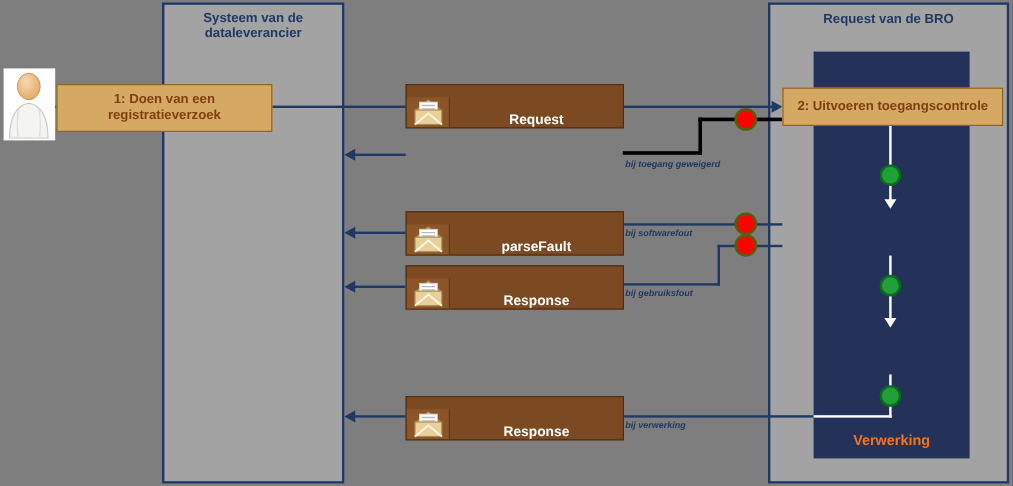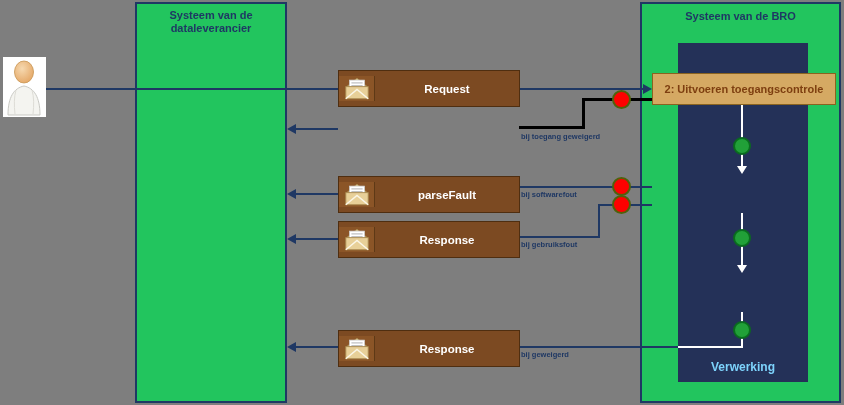--- a/index.html
+++ b/index.html
@@ -2,56 +2,56 @@
 <html><head>
 <meta charset="utf-8">
 <style>
   html,body{margin:0;padding:0;background:#555;}
   .canvas{
     position:relative;width:844px;height:405px;overflow:hidden;
     background:#7e7e7e;
     font-family:"Liberation Sans","DejaVu Sans",sans-serif;
   }
   .canvas *{position:absolute;box-sizing:border-box;}
-  .lane{background:#22c55e;border:2px solid #1f3864;}
+  .lane{background:#a3a3a3;border:2px solid #1f3864;}
   .lane-title{color:#1f3864;font-weight:bold;font-size:11px;line-height:13px;text-align:center;}
   .activity{background:#243158;}
-  .activity-label{color:#7dd3fc;font-weight:bold;font-size:12px;text-align:center;width:100%;bottom:8px;left:0;}
+  .activity-label{color:#f97316;font-weight:bold;font-size:12px;text-align:center;width:100%;bottom:8px;left:0;}
   .step{
     background:#d5a963;border:1px solid #8a6320;color:#7e3f10;
     font-weight:bold;font-size:11px;display:flex;align-items:center;justify-content:center;
     text-align:center;line-height:13px;padding:0 4px;
   }
   .msg{
-    background:#7c4a22;border:1px solid #4f2e10;display:flex;align-items:center;
+    background:#7c4a22;border:1px solid #4f2e10;display:flex;align-items:flex-end;
   }
   .msg-icon-cell{position:relative;width:36px;background:#8b5527;border-right:1px solid #5e3916;flex:0 0 36px;display:flex;align-items:center;justify-content:center;}
   .msg-icon-cell svg{position:static;}
   .msg-label{position:relative;flex:1;display:flex;align-items:center;justify-content:center;color:#ffffff;font-weight:bold;font-size:11.5px;}
   .line{background:#1f3864;}
   .line-black{background:#000000;}
   .line-white{background:#ffffff;}
   .arrow-left{width:0;height:0;border-top:5px solid transparent;border-bottom:5px solid transparent;border-right:9px solid #1f3864;}
   .arrow-right{width:0;height:0;border-top:5px solid transparent;border-bottom:5px solid transparent;border-left:9px solid #1f3864;}
   .arrow-down-white{width:0;height:0;border-left:5px solid transparent;border-right:5px solid transparent;border-top:8px solid #ffffff;}
   .dot-green{width:18px;height:18px;border-radius:50%;background:#21a038;border:2px solid #0a6b1f;}
   .dot-red{width:19px;height:19px;border-radius:50%;background:#fe0100;border:2px solid #51610b;}
-  .cond{color:#1f3864;font-weight:bold;font-size:7.5px;white-space:nowrap;}
+  .cond{color:#1f3864;font-weight:bold;font-style:italic;font-size:7.5px;white-space:nowrap;}
   .actor-bg{background:#ffffff;}
 </style>
 </head>
 <body>
 
 <div class="canvas">
 
   <div class="lane" style="left:135px;top:2px;width:152px;height:401px;">
     <div class="lane-title" style="position:static;margin:5px auto 0;width:122px;">Systeem van de dataleverancier</div>
   </div>
   <div class="lane" style="left:640px;top:2px;width:201px;height:401px;">
-    <div class="lane-title" style="position:static;margin:6px auto 0;width:180px;">Systeem van de BRO</div>
+    <div class="lane-title" style="position:static;margin:6px auto 0;width:180px;">Request van de BRO</div>
   </div>
 
   <div class="activity" style="left:678px;top:43px;width:130px;height:339px;">
     <div class="activity-label">Verwerking</div>
   </div>
 
   <div class="line" style="left:45px;top:88px;width:599px;height:2px;"></div>
   <div class="arrow-right" style="left:643px;top:84px;"></div>
 
   <div class="line-black" style="left:582px;top:98px;width:70px;height:3px;"></div>
@@ -74,20 +74,23 @@
   <div class="line" style="left:294px;top:346px;width:390px;height:2px;"></div>
   <div class="line-white" style="left:678px;top:346px;width:65px;height:2px;"></div>
   <div class="arrow-left" style="left:287px;top:342px;"></div>
 
   <div class="line-white" style="left:741px;top:105px;width:2px;height:63px;"></div>
   <div class="arrow-down-white" style="left:737px;top:166px;"></div>
   <div class="line-white" style="left:741px;top:213px;width:2px;height:54px;"></div>
   <div class="arrow-down-white" style="left:737px;top:265px;"></div>
   <div class="line-white" style="left:741px;top:312px;width:2px;height:36px;"></div>
 
+  <div class="step" style="left:47px;top:70px;width:180px;height:40px;">
+    <span style="position:static;">1: Doen van een registratieverzoek</span>
+  </div>
   <div class="step" style="left:652px;top:73px;width:184px;height:32px;">
     <span style="position:static;">2: Uitvoeren toegangscontrole</span>
   </div>
 
   <div class="msg" style="left:338px;top:70px;width:182px;height:37px;">
     <div class="msg-icon-cell">
       <svg width="28" height="25" viewBox="0 0 30 26">
         <polygon points="4,11 15,2 26,11" fill="#d9bd85" stroke="#a8894f" stroke-width="1"></polygon>
         <rect x="7" y="4" width="16" height="13" fill="#ffffff" stroke="#cfcfcf" stroke-width="0.8"></rect>
         <line x1="9" y1="7" x2="21" y2="7" stroke="#b9b9b9" stroke-width="1.2"></line>
@@ -142,21 +145,21 @@
         <rect x="3" y="11" width="24" height="13" fill="#e8d098" stroke="#a8894f" stroke-width="1"></rect>
         <path d="M3,24 L15,14 L27,24" fill="none" stroke="#fbf6e6" stroke-width="1.6"></path>
       </svg>
     </div>
     <div class="msg-label">Response</div>
   </div>
 
   <div class="cond" style="left:521px;top:132px;">bij toegang geweigerd</div>
   <div class="cond" style="left:521px;top:190px;">bij softwarefout</div>
   <div class="cond" style="left:521px;top:240px;">bij gebruiksfout</div>
-  <div class="cond" style="left:521px;top:350px;">bij geweigerd</div>
+  <div class="cond" style="left:521px;top:350px;">bij verwerking</div>
 
   <div class="dot-green" style="left:733px;top:137px;"></div>
   <div class="dot-green" style="left:733px;top:229px;"></div>
   <div class="dot-green" style="left:733px;top:321px;"></div>
   <div class="dot-red" style="left:612px;top:90px;"></div>
   <div class="dot-red" style="left:612px;top:177px;"></div>
   <div class="dot-red" style="left:612px;top:195px;"></div>
 
   <div class="actor-bg" style="left:3px;top:57px;width:43px;height:60px;">
     <svg width="43" height="60" viewBox="0 0 43 60" style="position:static;">

